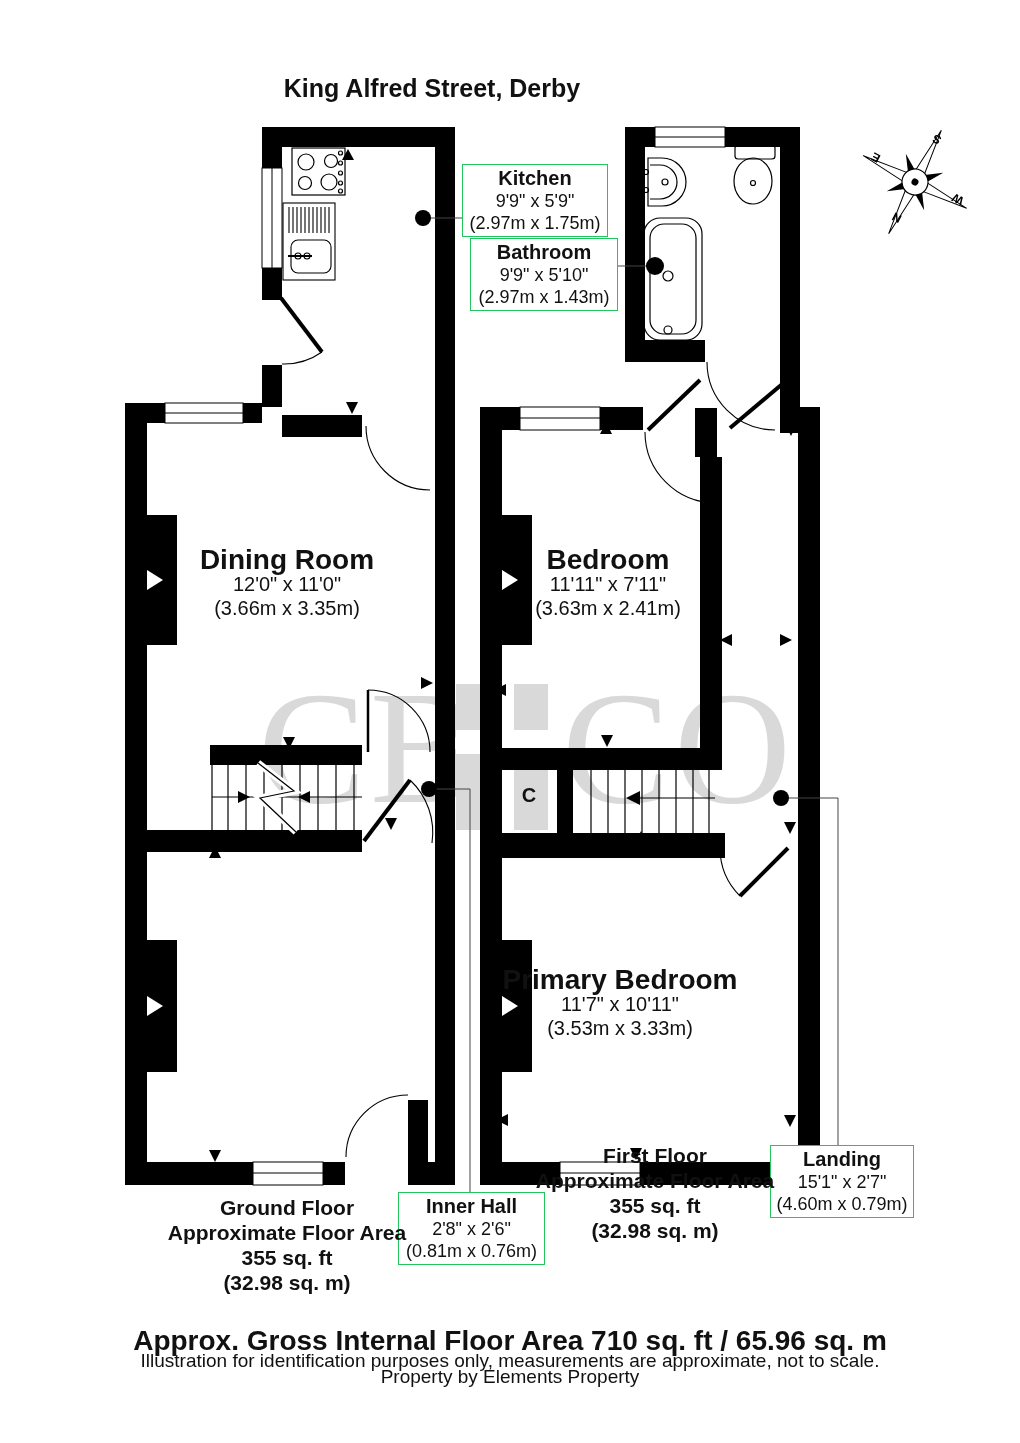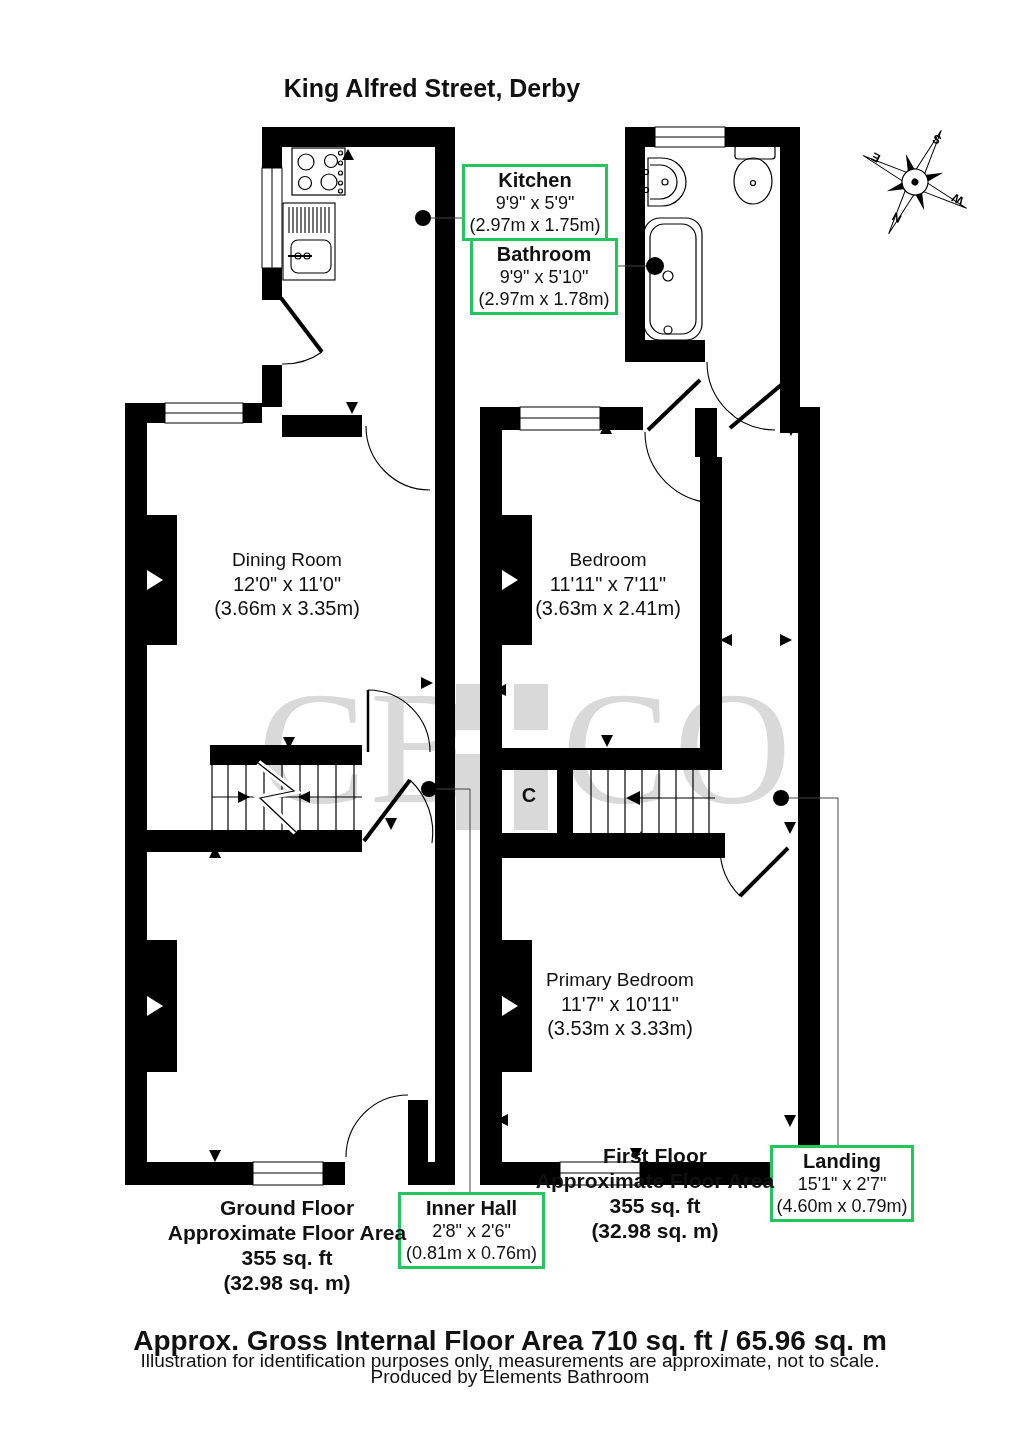--- a/index.html
+++ b/index.html
@@ -9,23 +9,23 @@
   .wm-letter{position:absolute;font-family:"Liberation Serif", serif;font-size:162px;
              line-height:160px;color:#d9d9d9;letter-spacing:4px;z-index:1;user-select:none;}
   .wm-square{position:absolute;left:456px;top:684px;width:92px;height:146px;background:#d9d9d9;z-index:1;}
   .wm-hbar{position:absolute;left:456px;top:730px;width:92px;height:24px;background:#fff;z-index:1;}
   .wm-vbar{position:absolute;left:490px;top:684px;width:24px;height:146px;background:#fff;z-index:1;}
   svg.plan{position:absolute;left:0;top:0;z-index:2;}
   
   .txt{position:absolute;z-index:3;text-align:center;}
   .page-title{left:0;top:74px;width:864px;font-size:25px;font-weight:bold;}
   .roomlabel{width:240px;}
-  .roomlabel .rname{font-size:19px;font-weight:normal;line-height:24px;}
+  .roomlabel .rname{font-size:28px;font-weight:bold;line-height:24px;}
   .roomlabel .rdim{font-size:20px;line-height:24px;}
-  .measurebox{background:#fff;border:3px solid #22c55e;padding:2px 2px;box-sizing:border-box;}
+  .measurebox{background:#fff;border:1px solid #22c55e;padding:2px 2px;box-sizing:border-box;}
   .measurebox .rname{font-size:20px;font-weight:bold;line-height:23px;}
   .measurebox .rdim{font-size:18px;line-height:22px;}
   .areablock{width:300px;text-align:center;}
   .areablock div{font-size:21px;font-weight:bold;line-height:25px;}
   .cupboard-label{font-size:20px;font-weight:bold;}
   .footer-total{left:0;top:1325px;width:1020px;font-size:28px;font-weight:bold;}
   .footer-small{left:0;width:1020px;font-size:19px;line-height:16px;}
 </style>
 </head>
 <body>
@@ -265,21 +265,21 @@
 
   <div class="txt measurebox" style="left:462px;top:164px;width:146px;">
     <div class="rname">Kitchen</div>
     <div class="rdim">9'9" x 5'9"</div>
     <div class="rdim">(2.97m x 1.75m)</div>
   </div>
 
   <div class="txt measurebox" style="left:470px;top:238px;width:148px;">
     <div class="rname">Bathroom</div>
     <div class="rdim">9'9" x 5'10"</div>
-    <div class="rdim">(2.97m x 1.78m)</div>
+    <div class="rdim">(2.97m x 1.43m)</div>
   </div>
 
   <div class="txt roomlabel" style="left:167px;top:548px;">
     <div class="rname">Dining Room</div>
     <div class="rdim">12'0" x 11'0"</div>
     <div class="rdim">(3.66m x 3.35m)</div>
   </div>
 
   <div class="txt roomlabel" style="left:488px;top:548px;">
     <div class="rname">Bedroom</div>
@@ -317,15 +317,15 @@
 
   <div class="txt areablock" style="left:505px;top:1143px;">
     <div>First Floor</div>
     <div>Approximate Floor Area</div>
     <div>355 sq. ft</div>
     <div>(32.98 sq. m)</div>
   </div>
 
   <div class="txt footer-total">Approx. Gross Internal Floor Area 710 sq. ft / 65.96 sq. m</div>
   <div class="txt footer-small" style="top:1353px;">Illustration for identification purposes only, measurements are approximate, not to scale.</div>
-  <div class="txt footer-small" style="top:1369px;">Produced by Elements Bathroom</div>
+  <div class="txt footer-small" style="top:1369px;">Property by Elements Property</div>
 
 </div>
 
 </body></html>

